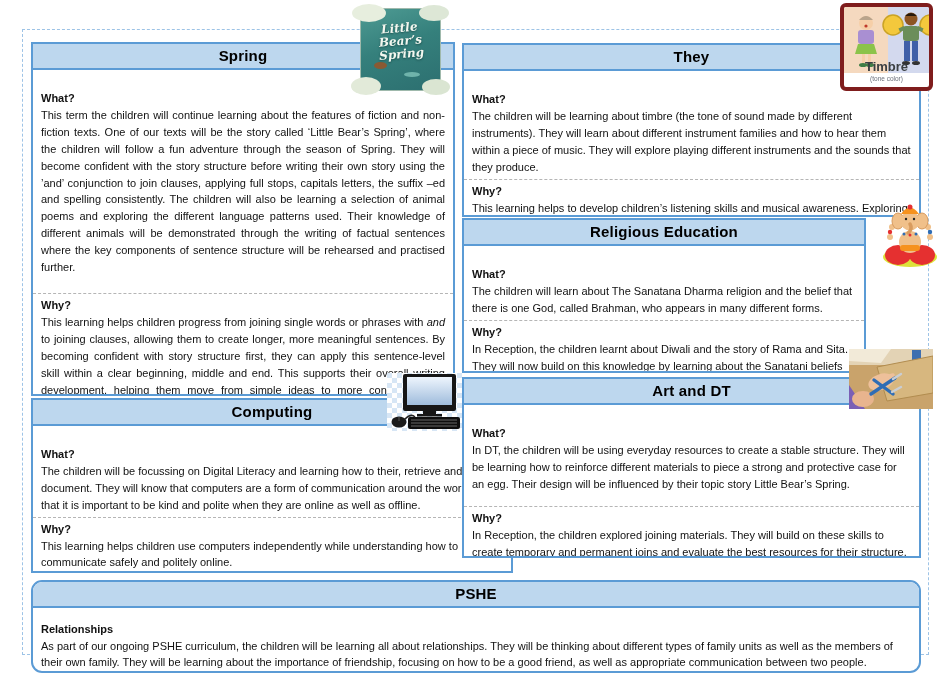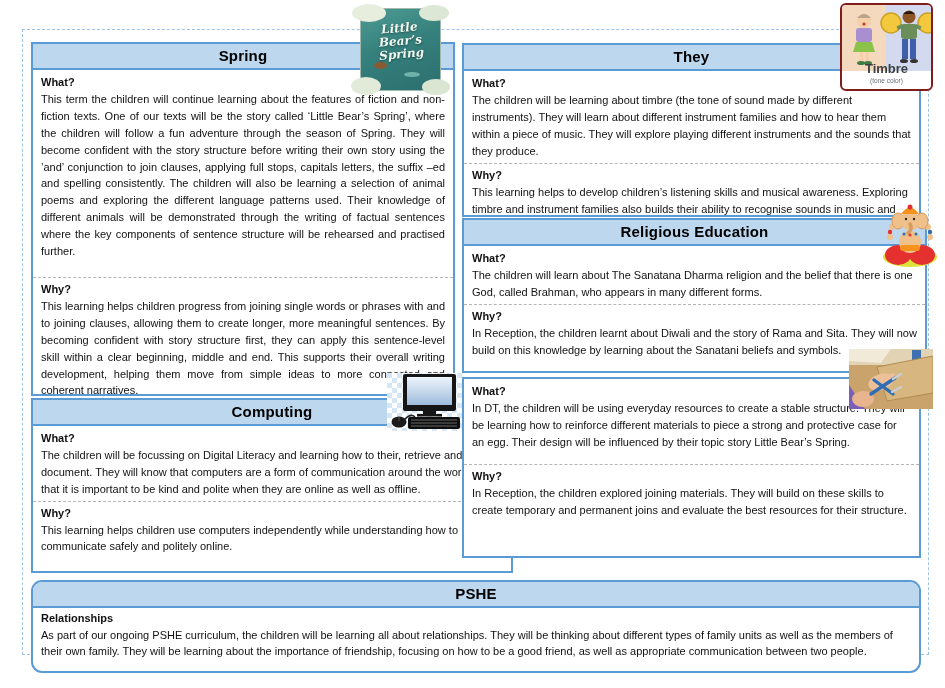--- a/index.html
+++ b/index.html
@@ -14,31 +14,31 @@
   }
   .box {
     position:absolute; background:#fff; border:2px solid #5B9BD5;
     z-index:1; overflow:hidden;
   }
   .box-header {
     background:#BDD7EE; border-bottom:2px solid #5B9BD5;
     font-weight:bold; font-size:15px; text-align:center; padding:3px 0 4px;
     color:#000; letter-spacing:.2px;
   }
-  .box-body { padding:4px 8px 4px; font-size:11px; line-height:17px; }
+  .box-body { padding:20px 8px 4px; font-size:11px; line-height:17px; }
   .left-col .box-body { line-height:16.9px; }
   .lbl { font-weight:bold; }
   .para.justify { text-align:justify; }
   .divider { border-top:1px dashed #b5b5b5; margin:3px -8px; }
   .divider.gap-big { margin-top:17px; }
   .divider.gap-med { margin-top:13px; }
-  .italic { }
-
-  
-  .pshe-body { padding:2px 8px; font-size:11px; line-height:16.5px; }
+  .italic { font-style:italic; }
+
+  
+  .pshe-body { padding:13px 8px; font-size:11px; line-height:16.5px; }
 
   
   .pic { position:absolute; z-index:3; }
   .pic svg { display:block; }
 
   
   .book-cover {
     left:360px; top:8px; width:81px; height:83px;
     background:linear-gradient(160deg,#4f9c94 0%,#35807c 45%,#2c6f70 100%);
     box-shadow:0 0 0 1px #9fb9ac inset;
@@ -47,21 +47,21 @@
   .book-title {
     position:absolute; left:0; right:0; top:14px; text-align:center;
     font-family:"DejaVu Serif", serif; font-style:italic; font-weight:bold;
     color:#f3f7ef; font-size:12px; line-height:13px;
     transform:rotate(-5deg); text-shadow:0 1px 2px rgba(0,40,40,.55);
   }
 
   
   .timbre-card {
     left:840px; top:3px; width:93px; height:88px; background:#fff;
-    border:2px solid #7f1d1d; border-radius:6px; overflow:hidden;
+    border:4px solid #7f1d1d; border-radius:6px; overflow:hidden;
   }
   .timbre-caption {
     position:absolute; left:0; right:0; bottom:2px; text-align:center;
     color:#3c4043; font-size:13px; line-height:12px; font-weight:bold;
   }
   .timbre-caption small { display:block; font-size:6.5px; font-weight:normal; color:#6a6f7a; }
 
   .ganesha { left:881px; top:204px; width:58px; height:64px; }
   .craft-photo { left:849px; top:349px; width:84px; height:60px; }
   .computer-clipart { left:387px; top:373px; width:75px; height:58px; }
@@ -99,32 +99,33 @@
     <div class="box-header">They</div>
     <div class="box-body">
       <div class="lbl">What?</div>
       <div class="para">The children will be learning about timbre (the tone of sound made by different instruments). They will learn about different instrument families and how to hear them within a piece of music. They will explore playing different instruments and the sounds that they produce.</div>
       <div class="divider"></div>
       <div class="lbl">Why?</div>
       <div class="para">This learning helps to develop children’s listening skills and musical awareness. Exploring timbre and instrument families also builds their ability to recognise sounds in music and express themselves through playing a range of instruments.</div>
     </div>
   </div>
 
-  <div class="box" style="left:462px;top:218px;width:465px;height:155px;">
+  <div class="box" style="left:462px;top:218px;width:404px;height:155px;">
     <div class="box-header">Religious Education</div>
     <div class="box-body">
       <div class="lbl">What?</div>
       <div class="para">The children will learn about The Sanatana Dharma religion and the belief that there is one God, called Brahman, who appears in many different forms.</div>
       <div class="divider"></div>
       <div class="lbl">Why?</div>
       <div class="para">In Reception, the children learnt about Diwali and the story of Rama and Sita.  They will now build on this knowledge by learning about the Sanatani beliefs and symbols.</div>
     </div>
   </div>
 
   <div class="box" style="left:462px;top:377px;width:459px;height:181px;">
+    <div class="box-header">Art and DT</div>
     <div class="box-body">
       <div class="lbl">What?</div>
       <div class="para">In DT, the children will be using everyday resources to create a stable structure.  They will be learning how to reinforce different materials to piece a strong and protective case for an egg. Their design will be influenced by their topic story Little Bear’s Spring.</div>
       <div class="divider gap-med"></div>
       <div class="lbl">Why?</div>
       <div class="para">In Reception, the children explored joining materials.  They will build on these skills to create temporary and permanent joins and evaluate the best resources for their structure.</div>
     </div>
   </div>
 
   <div class="box" style="left:31px;top:580px;width:890px;height:93px;border-radius:11px;">

